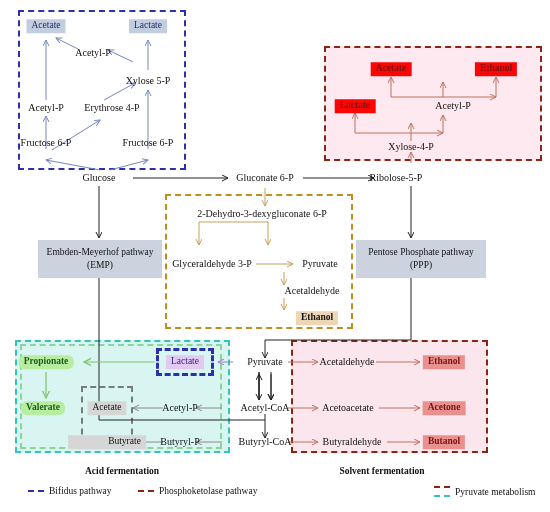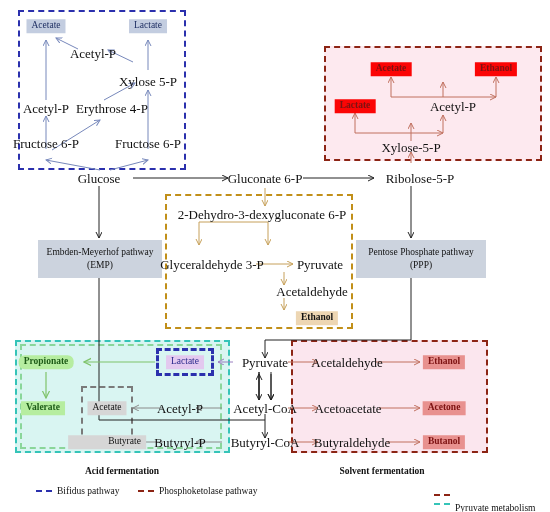--- a/index.html
+++ b/index.html
@@ -1,19 +1,19 @@
 <!DOCTYPE html>
 <html><head>
 <meta charset="utf-8">
 <style>
   html,body{margin:0;padding:0;background:#ffffff;}
   body{width:550px;height:512px;font-family:"Liberation Serif",serif;color:#111;}
   #stage{position:relative;width:550px;height:512px;overflow:hidden;background:#fff;}
 
-  .lbl{position:absolute;font-size:13px;line-height:1;white-space:nowrap;color:#111;}
+  .lbl{position:absolute;font-size:10px;line-height:1;white-space:nowrap;color:#111;}
   .lbl.c{transform:translate(-50%,-50%);}
 
   
   .chip{position:absolute;font-size:9.5px;line-height:1;white-space:nowrap;
         transform:translate(-50%,-50%);padding:2px 5px;text-align:center;}
   .chip.blue{background:#c3cde0;color:#1f2f63;}
   .chip.red{background:#fb0505;color:#7d1212;font-weight:bold;}
   .chip.pinkred{background:#e8918f;color:#7d1212;font-weight:bold;}
   .chip.tan{background:#edd6b3;color:#111;font-weight:bold;}
   .chip.green{background:#b6eda0;color:#1e5c18;font-weight:bold;}
@@ -194,25 +194,25 @@
   <div class="lbl c" style="left:148px;top:81px;">Xylose 5-P</div>
   <div class="lbl c" style="left:46px;top:108px;">Acetyl-P</div>
   <div class="lbl c" style="left:112px;top:108px;">Erythrose 4-P</div>
   <div class="lbl c" style="left:46px;top:143px;">Fructose 6-P</div>
   <div class="lbl c" style="left:148px;top:143px;">Fructose 6-P</div>
 
   <div class="chip red" style="left:391px;top:69px;">Acetate</div>
   <div class="chip red" style="left:496px;top:69px;">Ethanol</div>
   <div class="chip red" style="left:355px;top:106px;">Lactate</div>
   <div class="lbl c" style="left:453px;top:106px;">Acetyl-P</div>
-  <div class="lbl c" style="left:411px;top:147px;">Xylose-5-P</div>
+  <div class="lbl c" style="left:411px;top:147px;">Xylose-4-P</div>
 
   <div class="lbl c" style="left:99px;top:178px;">Glucose</div>
   <div class="lbl c" style="left:265px;top:178px;">Gluconate 6-P</div>
-  <div class="lbl c" style="left:420px;top:178px;">Ribolose-5-P</div>
+  <div class="lbl c" style="left:396px;top:178px;">Ribolose-5-P</div>
 
   <div class="pbox" style="left:38px;top:240px;width:124px;height:38px;">
     <span>Embden-Meyerhof pathway</span>
     <span>(EMP)</span>
   </div>
 
   <div class="pbox" style="left:356px;top:240px;width:130px;height:38px;">
     <span>Pentose Phosphate pathway</span>
     <span>(PPP)</span>
   </div>
@@ -221,45 +221,45 @@
   <div class="lbl c" style="left:212px;top:264px;">Glyceraldehyde 3-P</div>
   <div class="lbl c" style="left:320px;top:264px;">Pyruvate</div>
   <div class="lbl c" style="left:312px;top:291px;">Acetaldehyde</div>
   <div class="chip tan" style="left:317px;top:318px;">Ethanol</div>
 
   <div class="lbl c" style="left:265px;top:362px;">Pyruvate</div>
   <div class="lbl c" style="left:265px;top:408px;">Acetyl-CoA</div>
   <div class="lbl c" style="left:265px;top:442px;">Butyryl-CoA</div>
 
   <div class="chip green" style="left:46px;top:362px;border-radius:6px;">Propionate</div>
-  <div class="chip green" style="left:43px;top:408px;">Valerate</div>
+  <div class="chip green" style="left:43px;top:408px;border-radius:6px;">Valerate</div>
   <div class="chip violet" style="left:185px;top:362px;">Lactate</div>
   <div class="chip gray" style="left:107px;top:408px;">Acetate</div>
   <div class="chip gray" style="left:107px;top:442px;padding-left:40px;">Butyrate</div>
   <div class="lbl c" style="left:180px;top:408px;">Acetyl-P</div>
   <div class="lbl c" style="left:180px;top:442px;">Butyryl-P</div>
 
   <div class="lbl c" style="left:347px;top:362px;">Acetaldehyde</div>
   <div class="chip pinkred" style="left:444px;top:362px;">Ethanol</div>
   <div class="lbl c" style="left:348px;top:408px;">Acetoacetate</div>
   <div class="chip pinkred" style="left:444px;top:408px;">Acetone</div>
   <div class="lbl c" style="left:352px;top:442px;">Butyraldehyde</div>
   <div class="chip pinkred" style="left:444px;top:442px;">Butanol</div>
 
   <div class="cap" style="left:122px;top:466px;">Acid fermentation</div>
   <div class="cap" style="left:382px;top:466px;">Solvent fermentation</div>
 
   <div id="legend">
-    <div class="lg" style="left:36px;color:#2b30ad;">
+    <div class="lg" style="left:28px;color:#2b30ad;">
       <span class="sw"></span>
       <span style="color:#111;">Bifidus pathway</span>
     </div>
     <div class="lg" style="left:138px;color:#8c2414;">
       <span class="sw"></span>
       <span style="color:#111;">Phosphoketolase pathway</span>
     </div>
     <div class="lg" style="left:434px;">
       <span class="sw2"></span>
-      <span style="color:#111;margin-top:17px;">Pyruvate metabolism</span>
+      <span style="color:#111;">Pyruvate metabolism</span>
     </div>
   </div>
 
 </div>
 
 </body></html>

